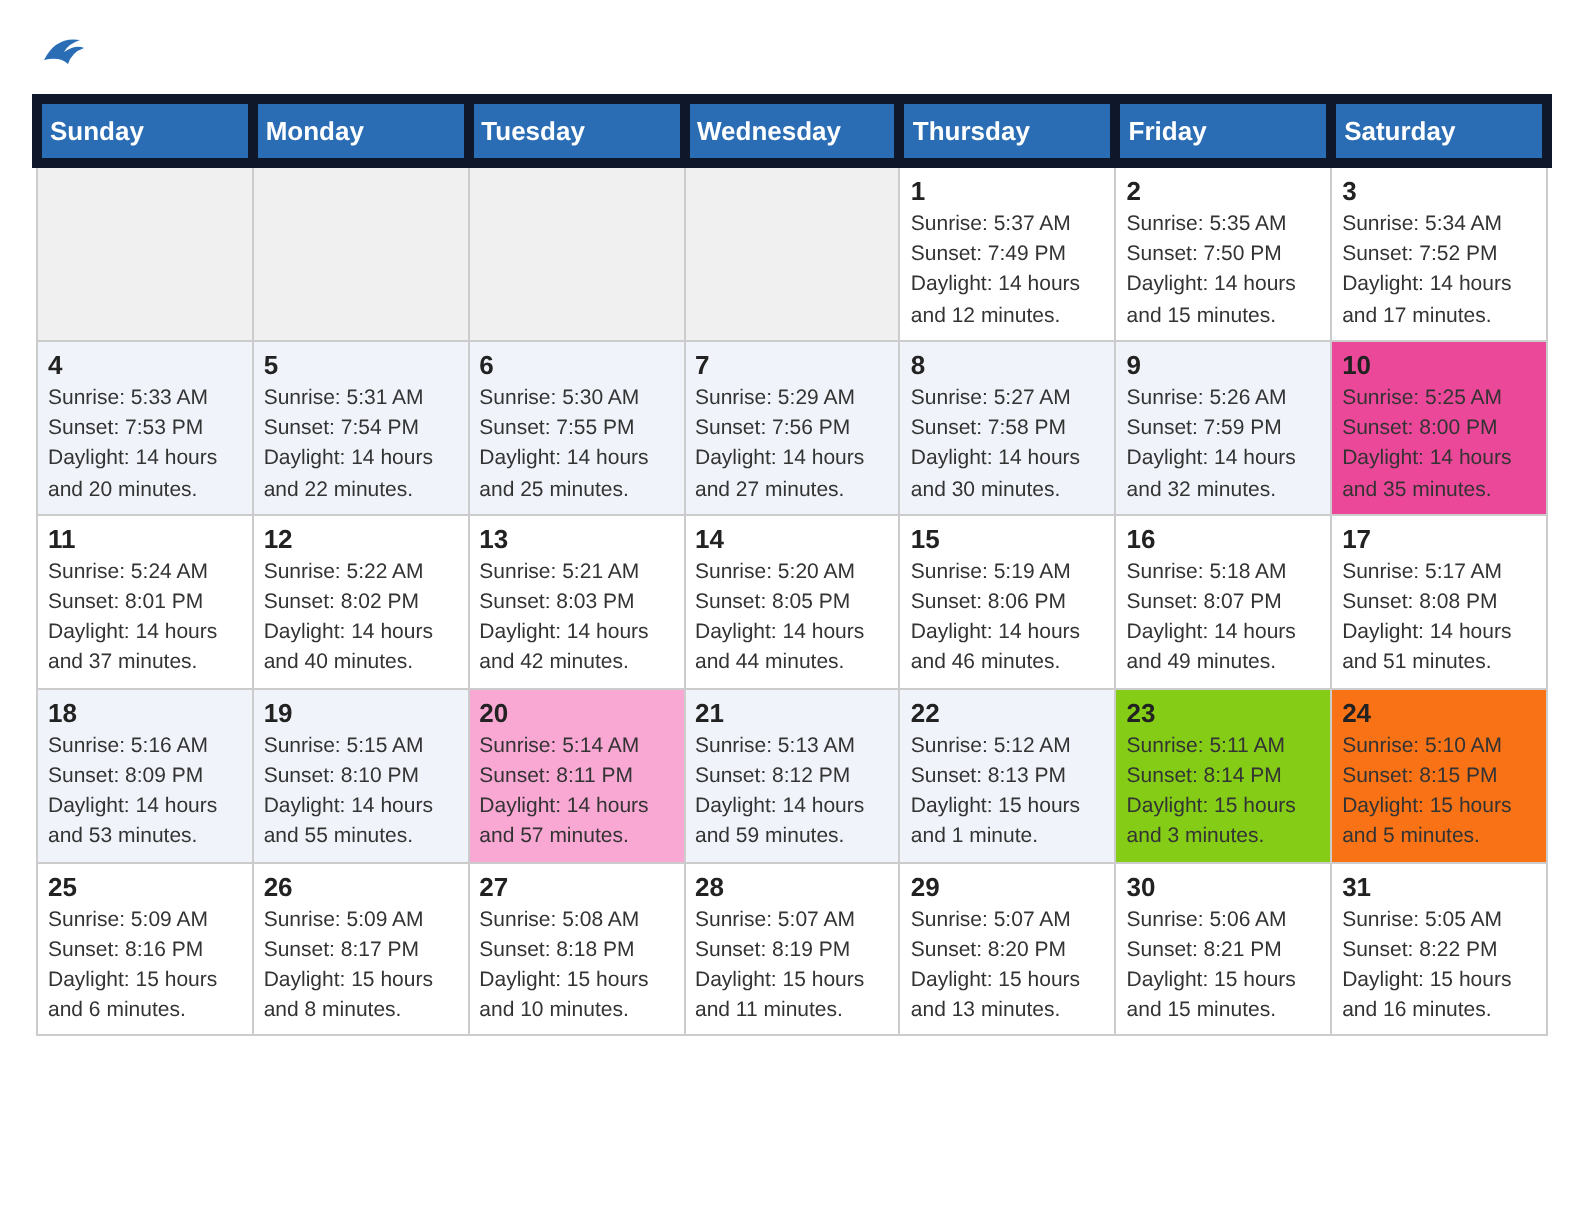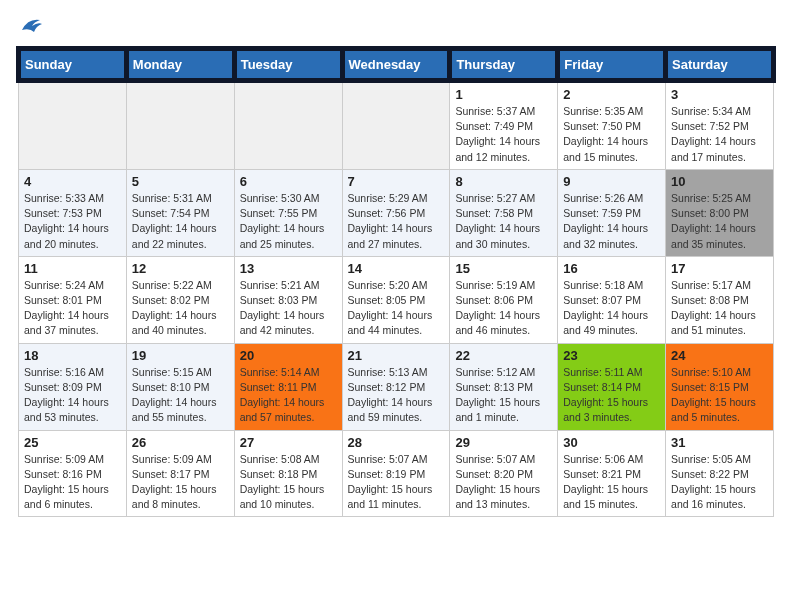--- a/index.html
+++ b/index.html
@@ -182,21 +182,21 @@
 Daylight: 14 hours
 and 30 minutes.</div>
         </td>
         <td style="background: rgb(240, 244, 250);">
           <span class="day-num">9</span>
           <div class="day-info" style="white-space: pre-line;">Sunrise: 5:26 AM
 Sunset: 7:59 PM
 Daylight: 14 hours
 and 32 minutes.</div>
         </td>
-        <td style="background: #a3a3a3;">
+        <td style="background: #ec4899;">
           <span class="day-num">10</span>
           <div class="day-info" style="white-space: pre-line;">Sunrise: 5:25 AM
 Sunset: 8:00 PM
 Daylight: 14 hours
 and 35 minutes.</div>
         </td>
       </tr>
       <tr>
         <td>
           <span class="day-num">11</span>
@@ -256,21 +256,21 @@
 Daylight: 14 hours
 and 53 minutes.</div>
         </td>
         <td style="background: rgb(240, 244, 250);">
           <span class="day-num">19</span>
           <div class="day-info" style="white-space: pre-line;">Sunrise: 5:15 AM
 Sunset: 8:10 PM
 Daylight: 14 hours
 and 55 minutes.</div>
         </td>
-        <td style="background: #f97316;">
+        <td style="background: #f9a8d4;">
           <span class="day-num">20</span>
           <div class="day-info" style="white-space: pre-line;">Sunrise: 5:14 AM
 Sunset: 8:11 PM
 Daylight: 14 hours
 and 57 minutes.</div>
         </td>
         <td style="background: rgb(240, 244, 250);">
           <span class="day-num">21</span>
           <div class="day-info" style="white-space: pre-line;">Sunrise: 5:13 AM
 Sunset: 8:12 PM

